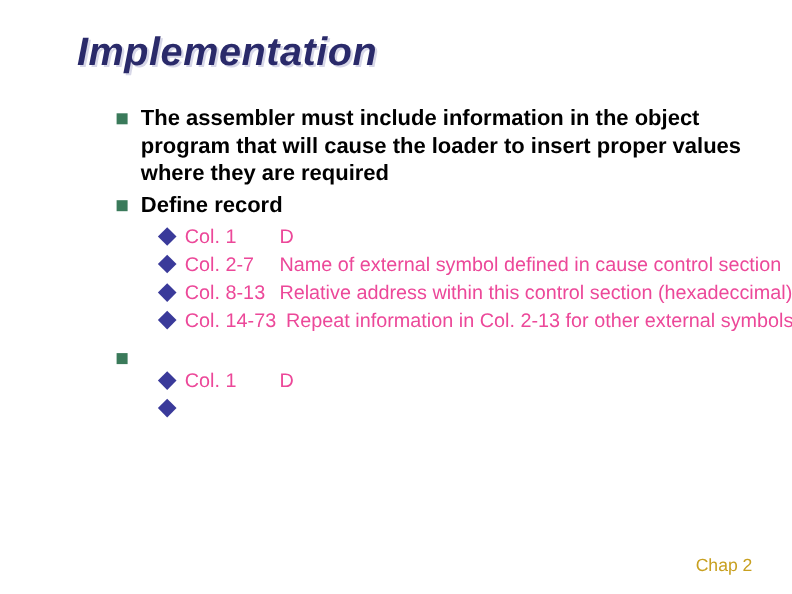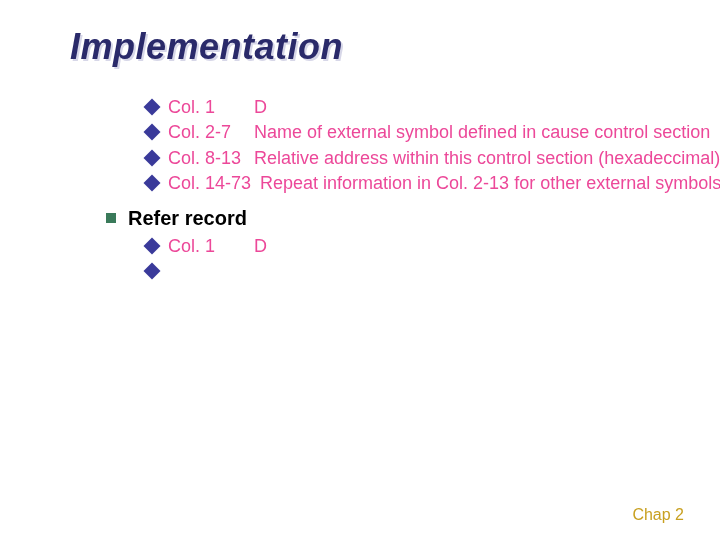--- a/index.html
+++ b/index.html
@@ -22,20 +22,30 @@
 </head>
 <body>
 
 <div class="slide">
 
   <div class="title-wrap">
     <div class="title-shadow">Implementation</div>
     <div class="title">Implementation</div>
   </div>
 
+  <div class="level1">
+    <div class="level1-row">
+      <div class="sq"></div>
+      <div class="level1-text">The assembler must include information in the object program that will cause the loader to insert proper values where they are required</div>
+    </div>
+    <div class="level1-row">
+      <div class="sq"></div>
+      <div class="level1-text">Define record</div>
+    </div>
+  </div>
 
   <div class="level2">
     <div class="level2-row">
       <div class="dia"></div>
       <div class="level2-text"><span class="col-label">Col. 1</span><span>D</span></div>
     </div>
     <div class="level2-row">
       <div class="dia"></div>
       <div class="level2-text"><span class="col-label">Col. 2-7</span><span>Name of external symbol defined in cause control section</span></div>
     </div>
@@ -45,21 +55,20 @@
     </div>
     <div class="level2-row">
       <div class="dia"></div>
       <div class="level2-text"><span class="col-label" style="width:92px">Col. 14-73</span><span>Repeat information in Col. 2-13 for other external symbols</span></div>
     </div>
   </div>
 
   <div class="level1">
     <div class="level1-row">
       <div class="sq"></div>
-      <div class="level1-text">Refer record</div>
     </div>
   </div>
 
   <div class="level2">
     <div class="level2-row">
       <div class="dia"></div>
       <div class="level2-text"><span class="col-label">Col. 1</span><span>D</span></div>
     </div>
     <div class="level2-row">
       <div class="dia"></div>

